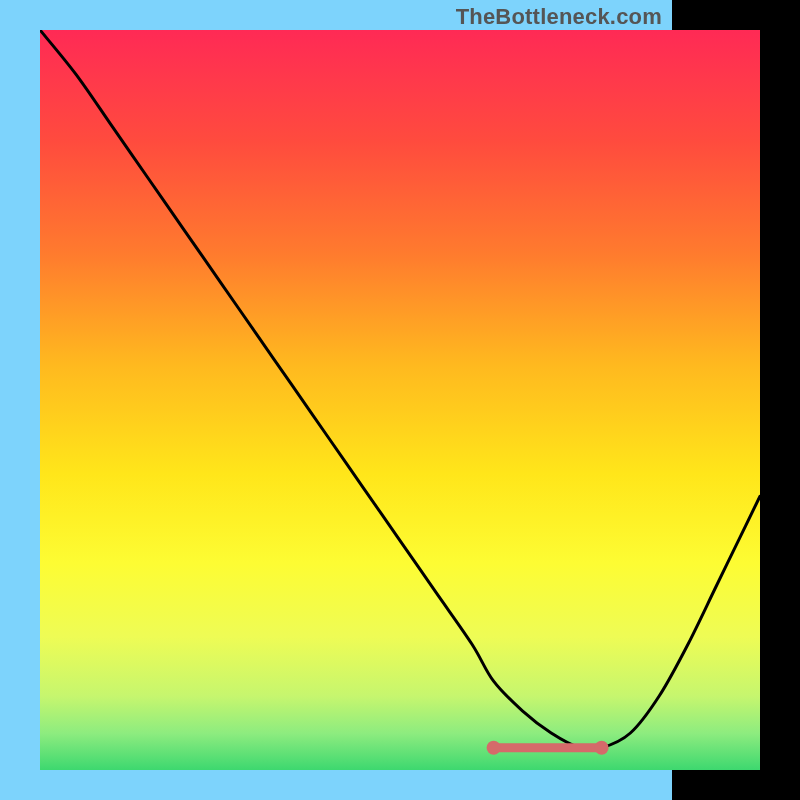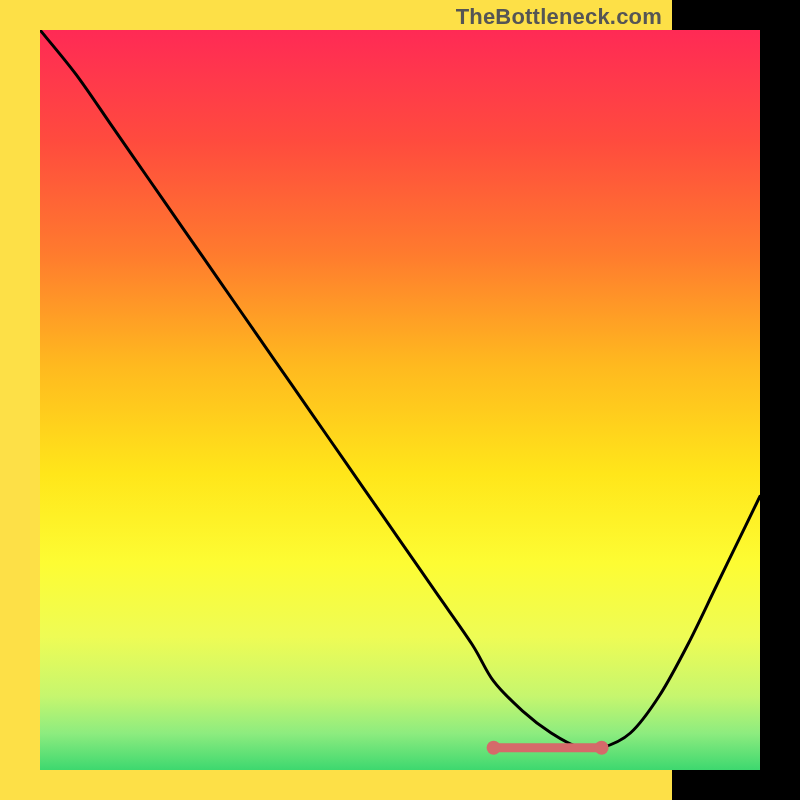--- a/index.html
+++ b/index.html
@@ -8,21 +8,21 @@
     width: 800px;
     height: 800px;
     background: #000;
     overflow: hidden;
     font-family: Arial, Helvetica, sans-serif;
   }
   .outer {
     position: relative;
     width: 672px;
     height: 800px;
-    background: #fde047;
+    background: #7dd3fc;
   }
   .watermark {
     position: absolute;
     top: 4px;
     right: 10px;
     color: #555;
     font-size: 22px;
     font-weight: 600;
     letter-spacing: 0.2px;
     user-select: none;

